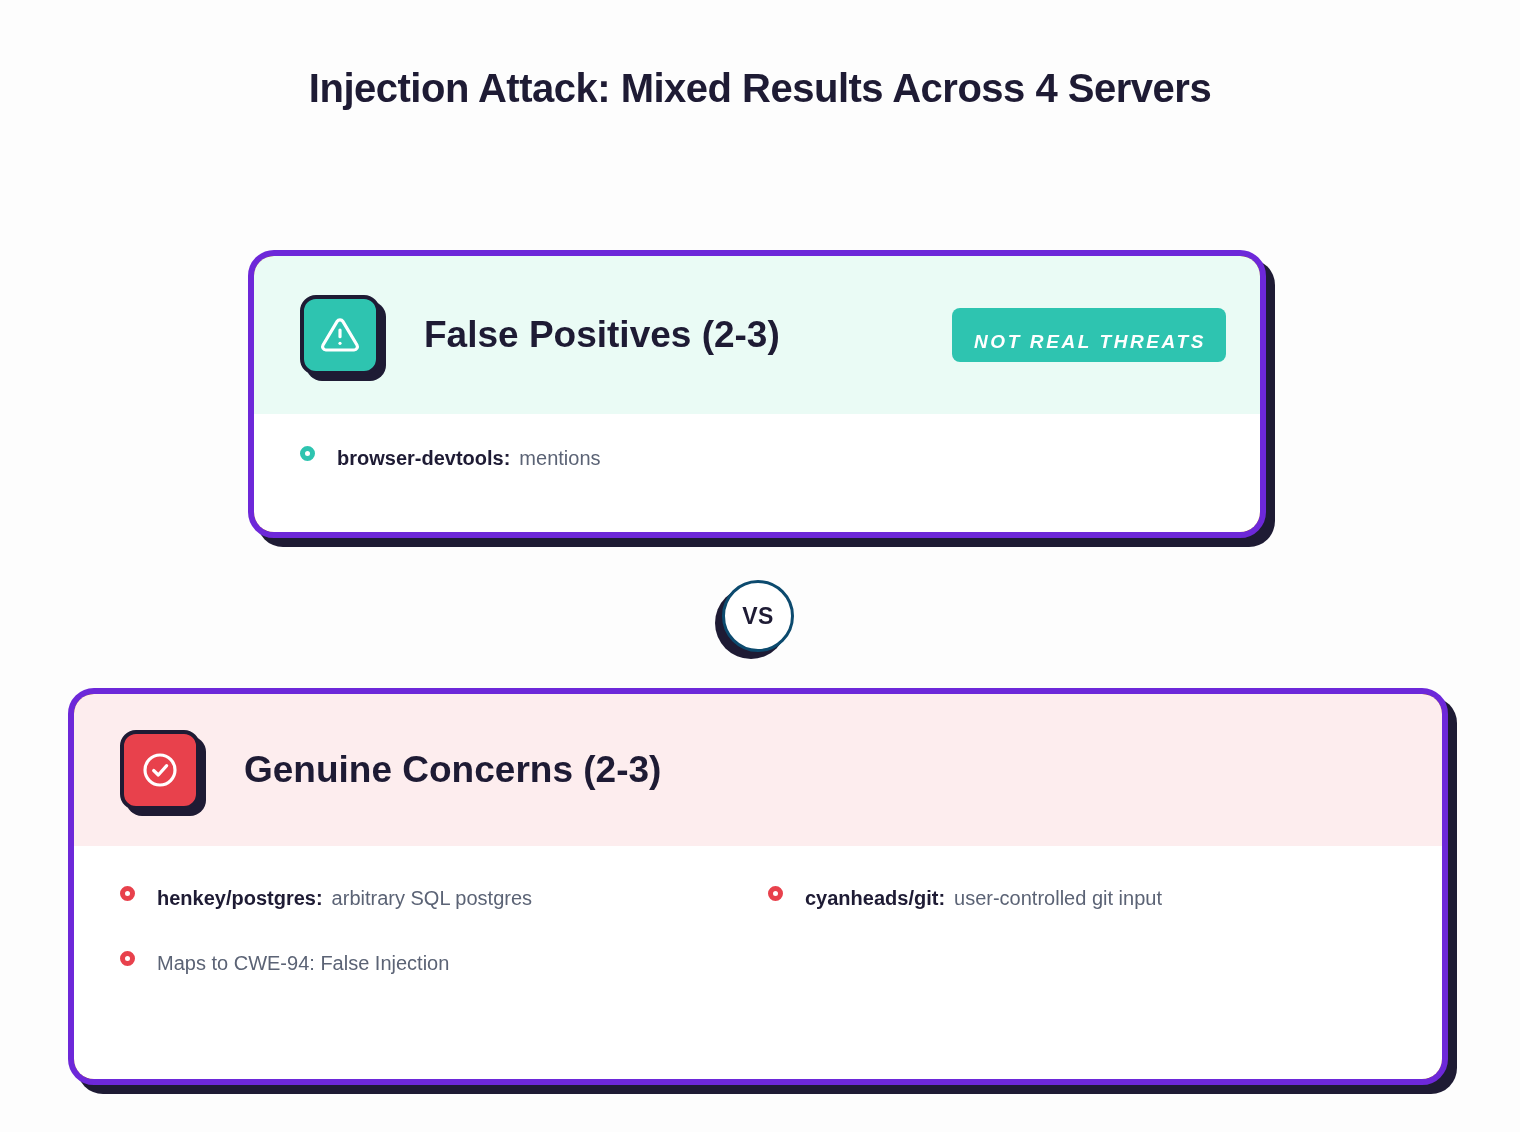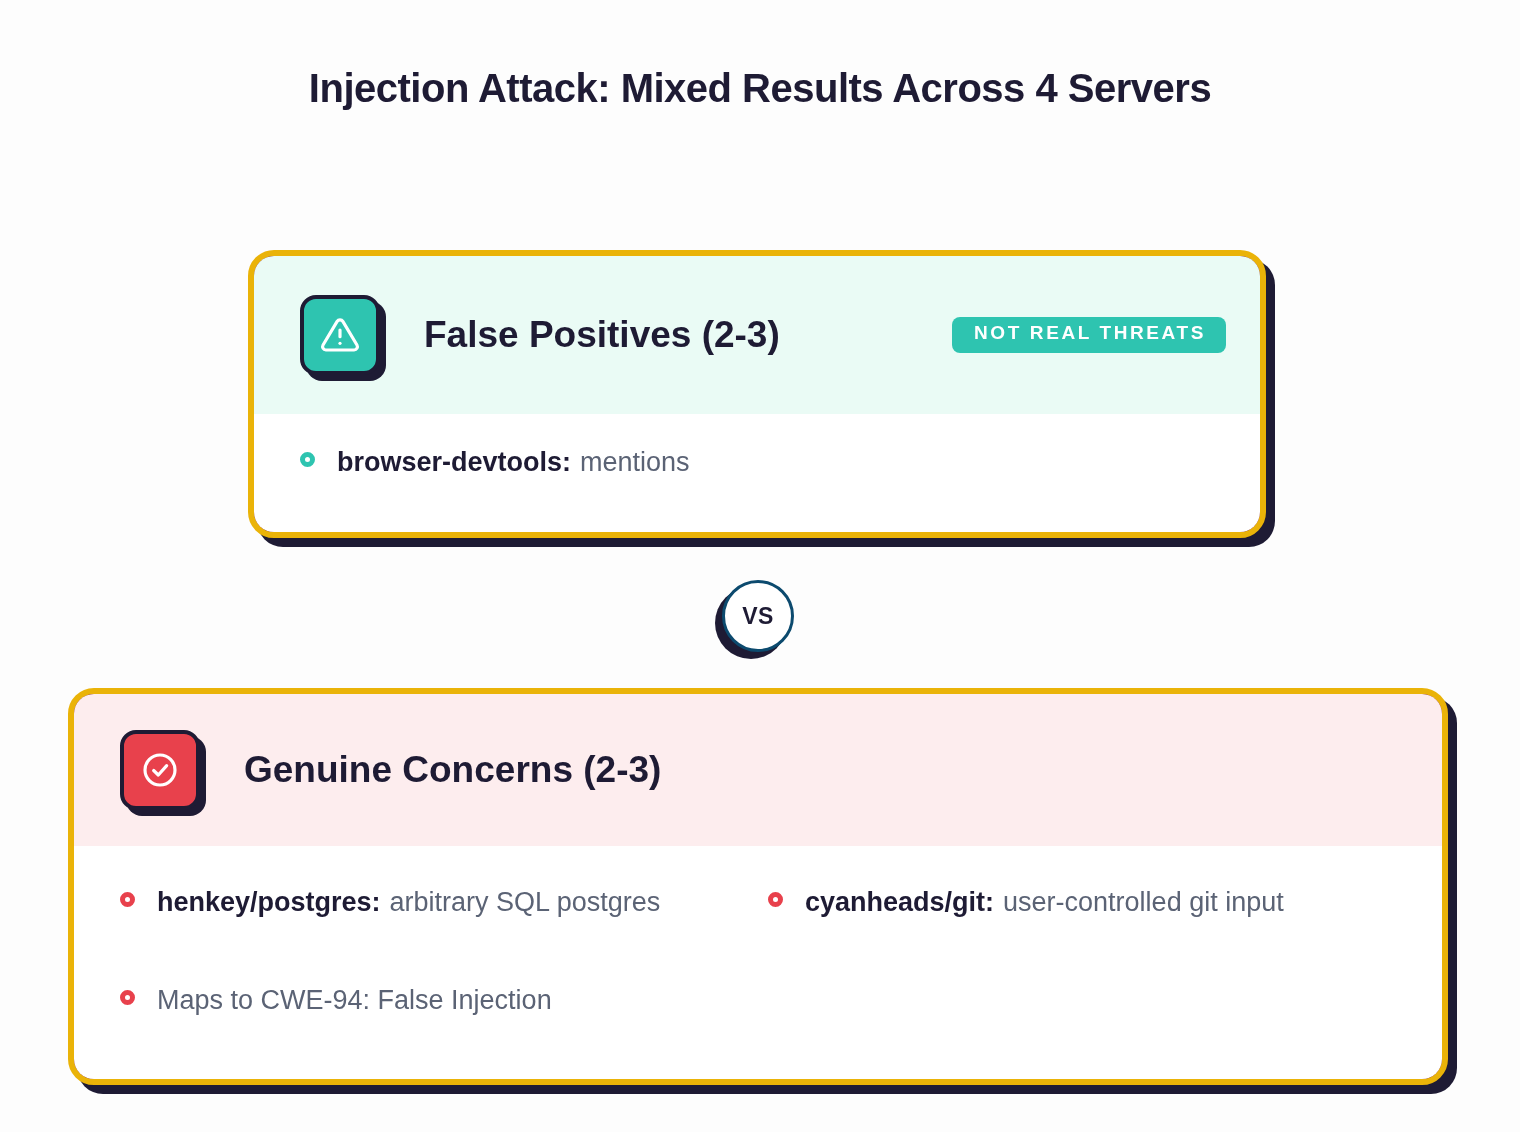--- a/index.html
+++ b/index.html
@@ -34,21 +34,21 @@
     letter-spacing: -0.5px;
     color: #1E1B34;
     margin: 0;
   }
 
   
   .card {
     position: absolute;
     box-sizing: border-box;
     background: #7f1d1d;
-    border: 6px solid #eab308;
+    border: 6px solid #6d28d9;
     border-radius: 26px;
     box-shadow: 9px 9px 0 0 #1E1B34;
     overflow: hidden;
   }
 
   .card-header {
     display: flex;
     align-items: center;
     box-sizing: border-box;
   }
@@ -74,23 +74,24 @@
   .icon-tile svg { display: block; }
 
   
   .badge {
     display: inline-block;
     color: #FFFFFF;
     font-size: 19px;
     font-weight: bold;
     letter-spacing: 2.6px;
     border-radius: 8px;
-    padding: 6px 20px 11px 22px;
+    padding: 24px 20px 11px 22px;
     white-space: nowrap;
     line-height: 1;
+    font-style: italic;
   }
 
   
   #card-false-positives {
     left: 248px;
     top: 250px;
     width: 1018px;
     height: 288px;
   }
   #card-false-positives .card-header {
@@ -118,26 +119,26 @@
 
   
   .bullets {
     list-style: none;
     margin: 0;
     padding: 0;
   }
   .bullets.two-col {
     display: grid;
     grid-template-columns: 648px 1fr;
-    row-gap: 64px;
+    row-gap: 40px;
   }
   .bullet {
     display: flex;
     align-items: baseline;
-    font-size: 27px;
+    font-size: 20px;
     line-height: 1.25;
     color: #5B6375;
     text-align: right;
   }
   .bullet .dot {
     flex: none;
     position: relative;
     top: -4px;
     width: 15px;
     height: 15px;

